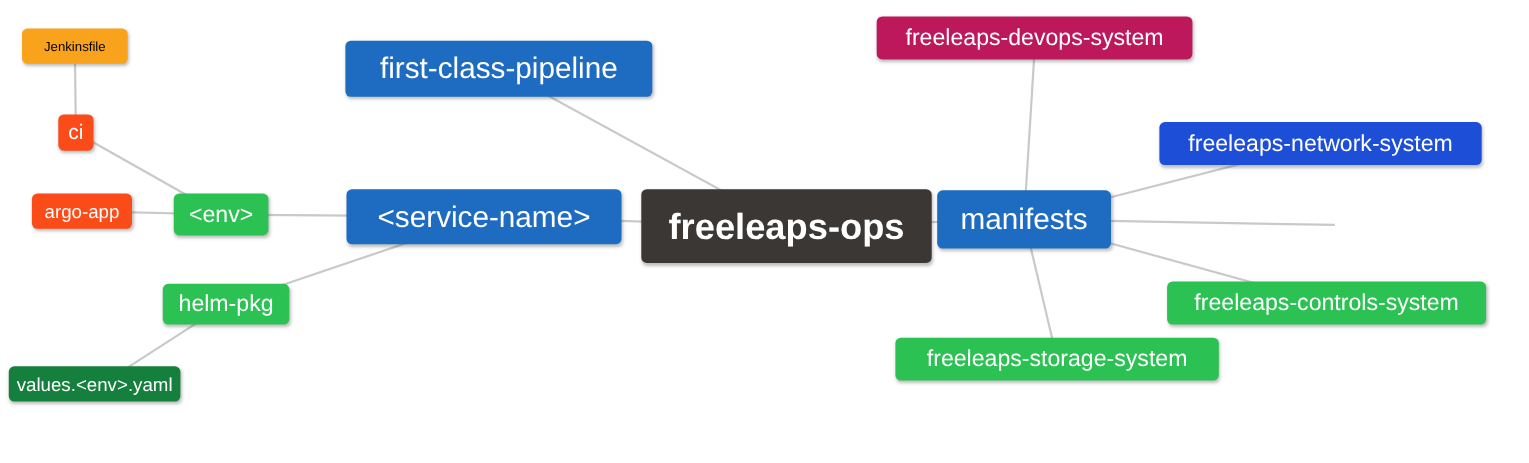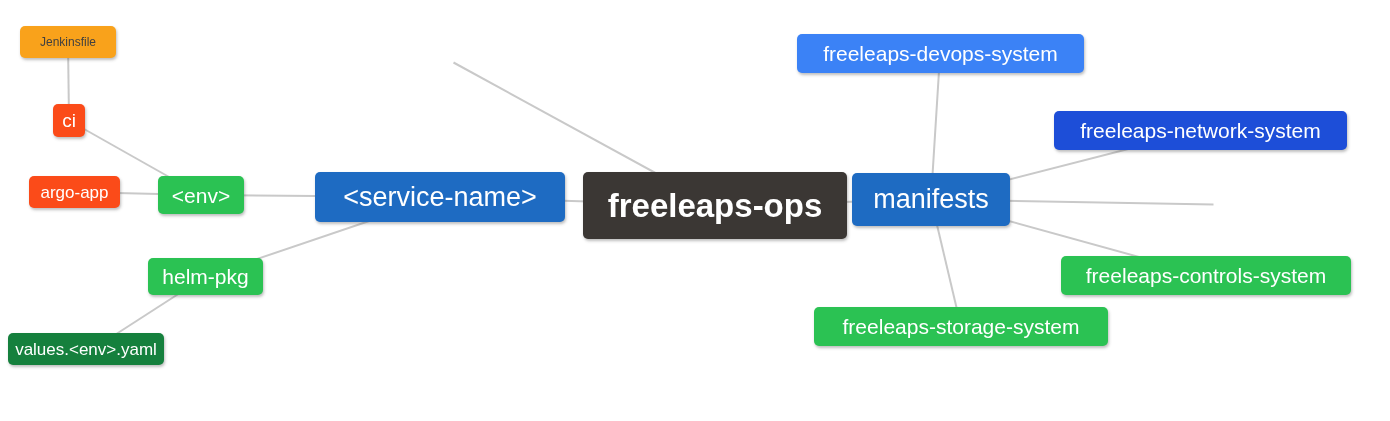--- a/index.html
+++ b/index.html
@@ -64,26 +64,27 @@
       <line x1="69" y1="120.5" x2="68" y2="42" stroke="#c9c9c9" stroke-width="2"></line>
       <line x1="205.5" y1="276.5" x2="93" y2="349" stroke="#c9c9c9" stroke-width="2"></line>
       <line x1="931" y1="199.5" x2="940.5" y2="46.5" stroke="#c9c9c9" stroke-width="2"></line>
       <line x1="931" y1="199.5" x2="1200.5" y2="130.5" stroke="#c9c9c9" stroke-width="2"></line>
       <line x1="931" y1="199.5" x2="1213.5" y2="204.5" stroke="#c9c9c9" stroke-width="2"></line>
       <line x1="931" y1="199.5" x2="1206" y2="275.5" stroke="#c9c9c9" stroke-width="2"></line>
       <line x1="931" y1="199.5" x2="961" y2="326.5" stroke="#c9c9c9" stroke-width="2"></line>
     </svg>
   <div id="node-layer">
       <div class="node" style="left: 583px; top: 172px; width: 264px; height: 67px; font-size: 33px; background: rgb(59, 55, 52); color: rgb(255, 255, 255); font-weight: bold;">freeleaps-ops</div>
+      <div class="node" style="left: 314px; top: 37px; width: 279px; height: 51px; font-size: 27px; background: rgb(30, 107, 194); color: rgb(255, 255, 255);">first-class-pipeline</div>
       <div class="node" style="left: 315px; top: 172px; width: 250px; height: 50px; font-size: 27px; background: rgb(30, 107, 194); color: rgb(255, 255, 255);">&lt;service-name&gt;</div>
       <div class="node" style="left: 852px; top: 173px; width: 158px; height: 53px; font-size: 27px; background: rgb(30, 107, 194); color: rgb(255, 255, 255);">manifests</div>
       <div class="node" style="left: 158px; top: 176px; width: 86px; height: 38px; font-size: 21px; background: rgb(43, 194, 83); color: rgb(255, 255, 255);">&lt;env&gt;</div>
       <div class="node" style="left: 148px; top: 258px; width: 115px; height: 37px; font-size: 21px; background: rgb(43, 194, 83); color: rgb(255, 255, 255);">helm-pkg</div>
       <div class="node" style="left: 53px; top: 104px; width: 32px; height: 33px; font-size: 19px; background: rgb(251, 75, 25); color: rgb(255, 255, 255);">ci</div>
       <div class="node" style="left: 29px; top: 176px; width: 91px; height: 32px; font-size: 17px; background: rgb(251, 75, 25); color: rgb(255, 255, 255);">argo-app</div>
-      <div class="node" style="left: 20px; top: 26px; width: 96px; height: 32px; font-size: 12px; background: rgb(249, 162, 27); color: #404040;">Jenkinsfile</div>
+      <div class="node" style="left: 20px; top: 26px; width: 96px; height: 32px; font-size: 12px; background: rgb(249, 162, 27); color: #000000;">Jenkinsfile</div>
       <div class="node" style="left: 8px; top: 333px; width: 156px; height: 32px; font-size: 17px; background: #15803d; color: rgb(255, 255, 255);">values.&lt;env&gt;.yaml</div>
-      <div class="node" style="left: 797px; top: 34px; width: 287px; height: 39px; font-size: 21px; background: #3b82f6; color: rgb(255, 255, 255);">freeleaps-devops-system</div>
+      <div class="node" style="left: 797px; top: 15px; width: 287px; height: 39px; font-size: 21px; background: #be185d; color: rgb(255, 255, 255);">freeleaps-devops-system</div>
       <div class="node" style="left: 1054px; top: 111px; width: 293px; height: 39px; font-size: 21px; background: #1d4ed8; color: rgb(255, 255, 255);">freeleaps-network-system</div>
       <div class="node" style="left: 1061px; top: 256px; width: 290px; height: 39px; font-size: 21px; background: rgb(43, 194, 83); color: rgb(255, 255, 255);">freeleaps-controls-system</div>
       <div class="node" style="left: 814px; top: 307px; width: 294px; height: 39px; font-size: 21px; background: rgb(43, 194, 83); color: rgb(255, 255, 255);">freeleaps-storage-system</div>
     </div>
 </div>
 
 </body></html>

